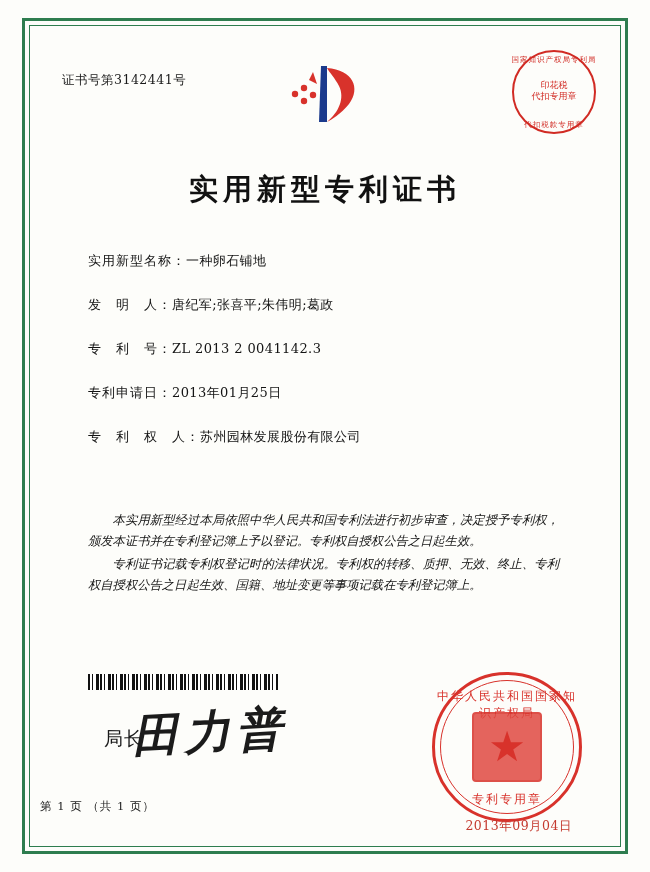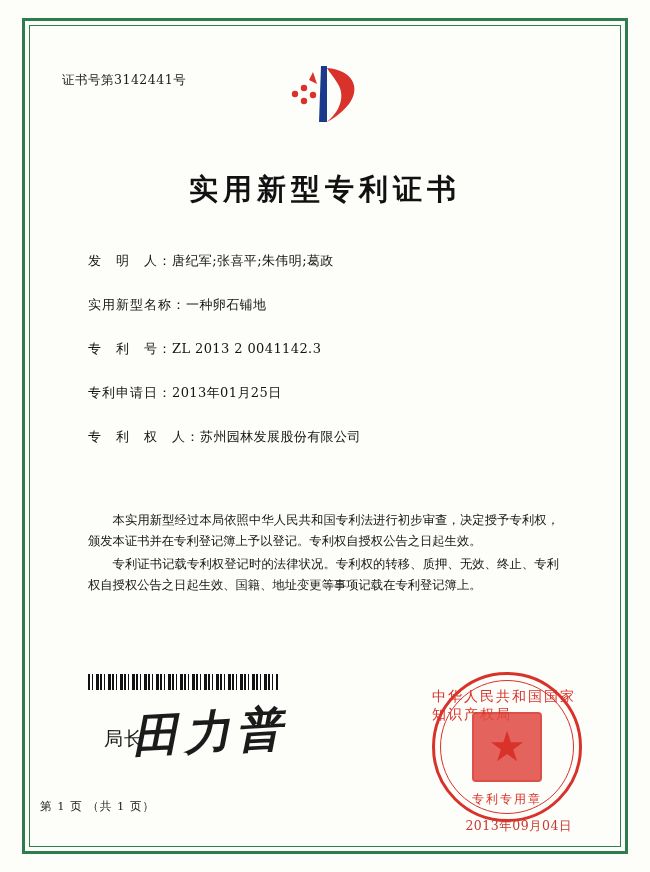--- a/index.html
+++ b/index.html
@@ -153,20 +153,21 @@
     right: 44px;
     top: 474px;
     font-size: 12.3px;
     line-height: 21px;
     text-align: justify;
     color: #141414;
   }
   .body-text p {
     margin: 0 7px 2px 0;
     text-indent: 2em;
+    font-style: italic;
   }
 
   .barcode {
     position: absolute;
     left: 48px;
     top: 638px;
     width: 190px;
     height: 16px;
     background:
       repeating-linear-gradient(
@@ -245,22 +246,23 @@
   .big-stamp .ring-text {
     position: absolute;
     inset: 0;
     color: #d8322b;
     font-size: 9px;
   }
   .big-stamp .rt-top {
     position: absolute;
     left: 0; right: 0;
     top: 16px;
+    text-align: center;
     letter-spacing: 2px;
-    font-size: 14px;
+    font-size: 12px;
   }
   .big-stamp .rt-bottom {
     position: absolute;
     left: 0; right: 0;
     bottom: 14px;
     text-align: center;
     letter-spacing: 2px;
     font-size: 12px;
   }
 
@@ -301,29 +303,35 @@
         <path d="M48 14 L52 26 L44 22 Z" fill="#d8322b"></path>
         <g fill="#d8322b">
           <circle cx="30" cy="36" r="3.2"></circle>
           <circle cx="39" cy="30" r="3.2"></circle>
           <circle cx="39" cy="43" r="3.2"></circle>
           <circle cx="48" cy="37" r="3.2"></circle>
         </g>
       </svg>
     </div>
 
+    <div class="top-stamp">
+      <div class="ring"></div>
+      <div class="arc">国家知识产权局专利局</div>
+      <div class="txt">印花税<br>代扣专用章</div>
+      <div class="arc-b">代扣税款专用章</div>
+    </div>
 
     <div class="main-title">实用新型专利证书</div>
 
     <div class="fields">
       <div class="field-row">
+        <span class="field-label">实用新型名称：</span><span class="field-value">一种卵石铺地</span>
+      </div>
+      <div class="field-row">
         <span class="field-label">发　明　人：</span><span class="field-value">唐纪军;张喜平;朱伟明;葛政</span>
-      </div>
-      <div class="field-row">
-        <span class="field-label">实用新型名称：</span><span class="field-value">一种卵石铺地</span>
       </div>
       <div class="field-row">
         <span class="field-label">专　利　号：</span><span class="field-value">ZL 2013 2 0041142.3</span>
       </div>
       <div class="field-row">
         <span class="field-label">专利申请日：</span><span class="field-value">2013年01月25日</span>
       </div>
       <div class="field-row">
         <span class="field-label">专　利　权　人：</span><span class="field-value">苏州园林发展股份有限公司</span>
       </div>

